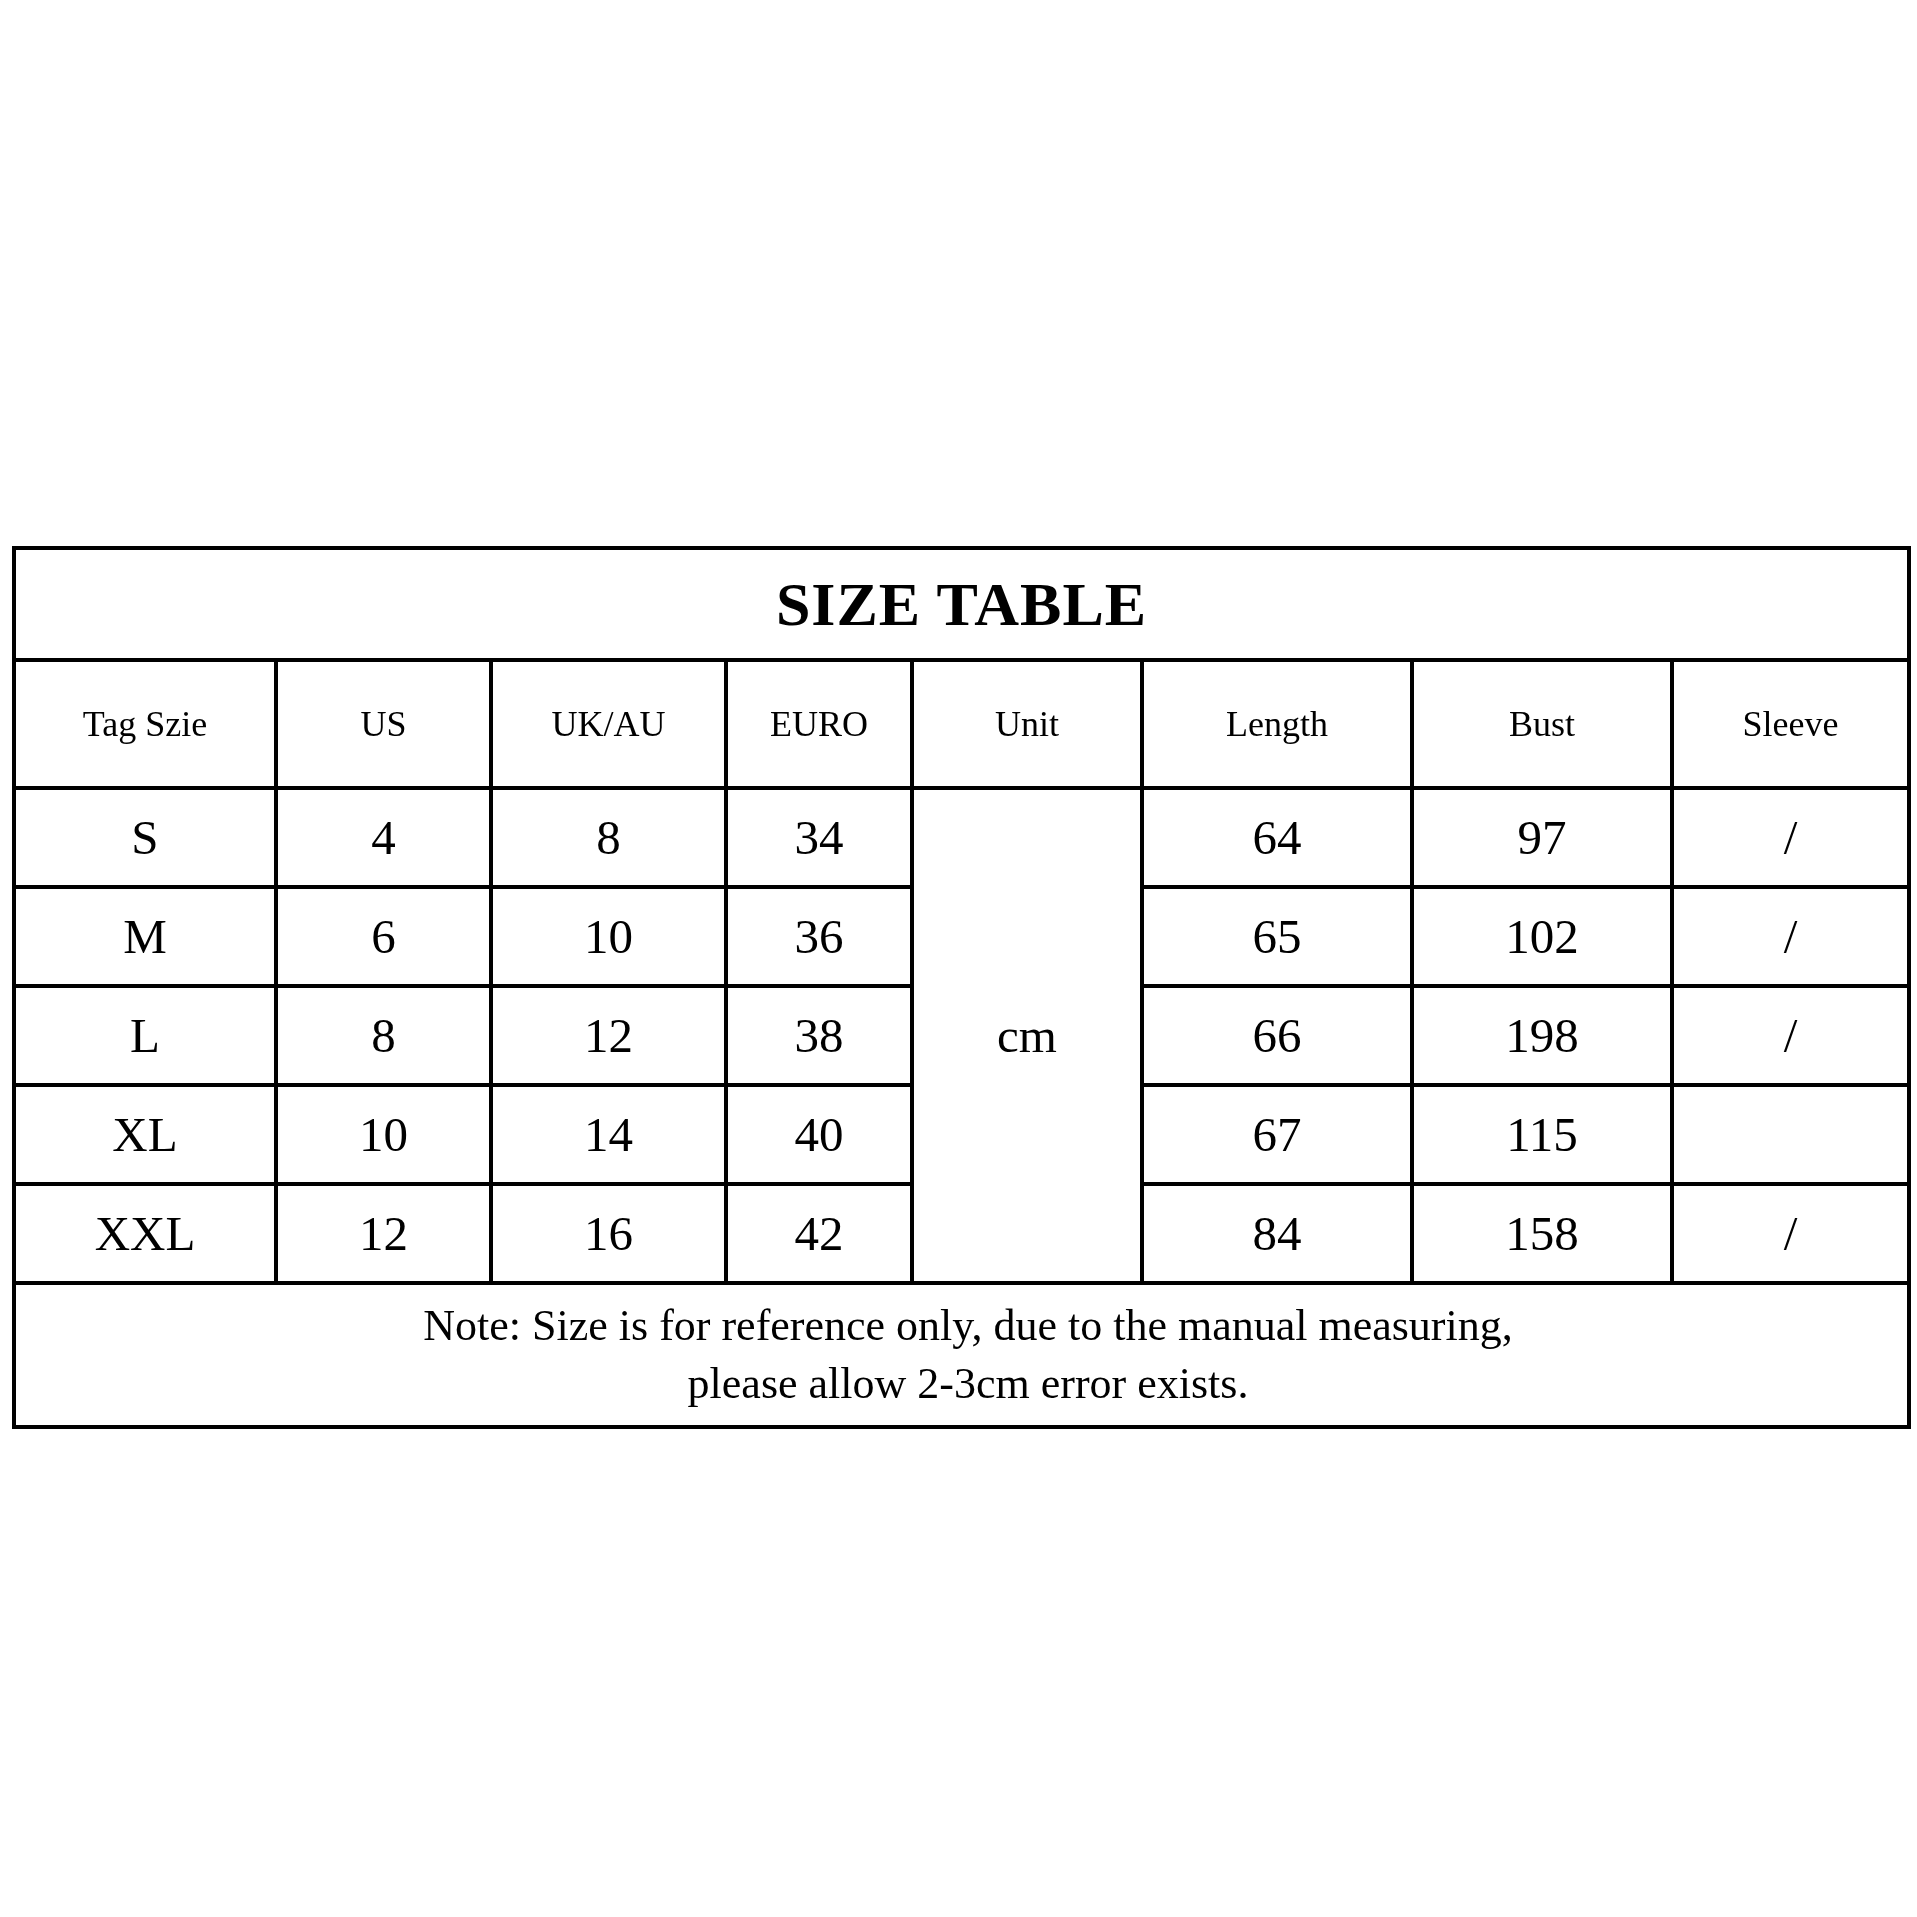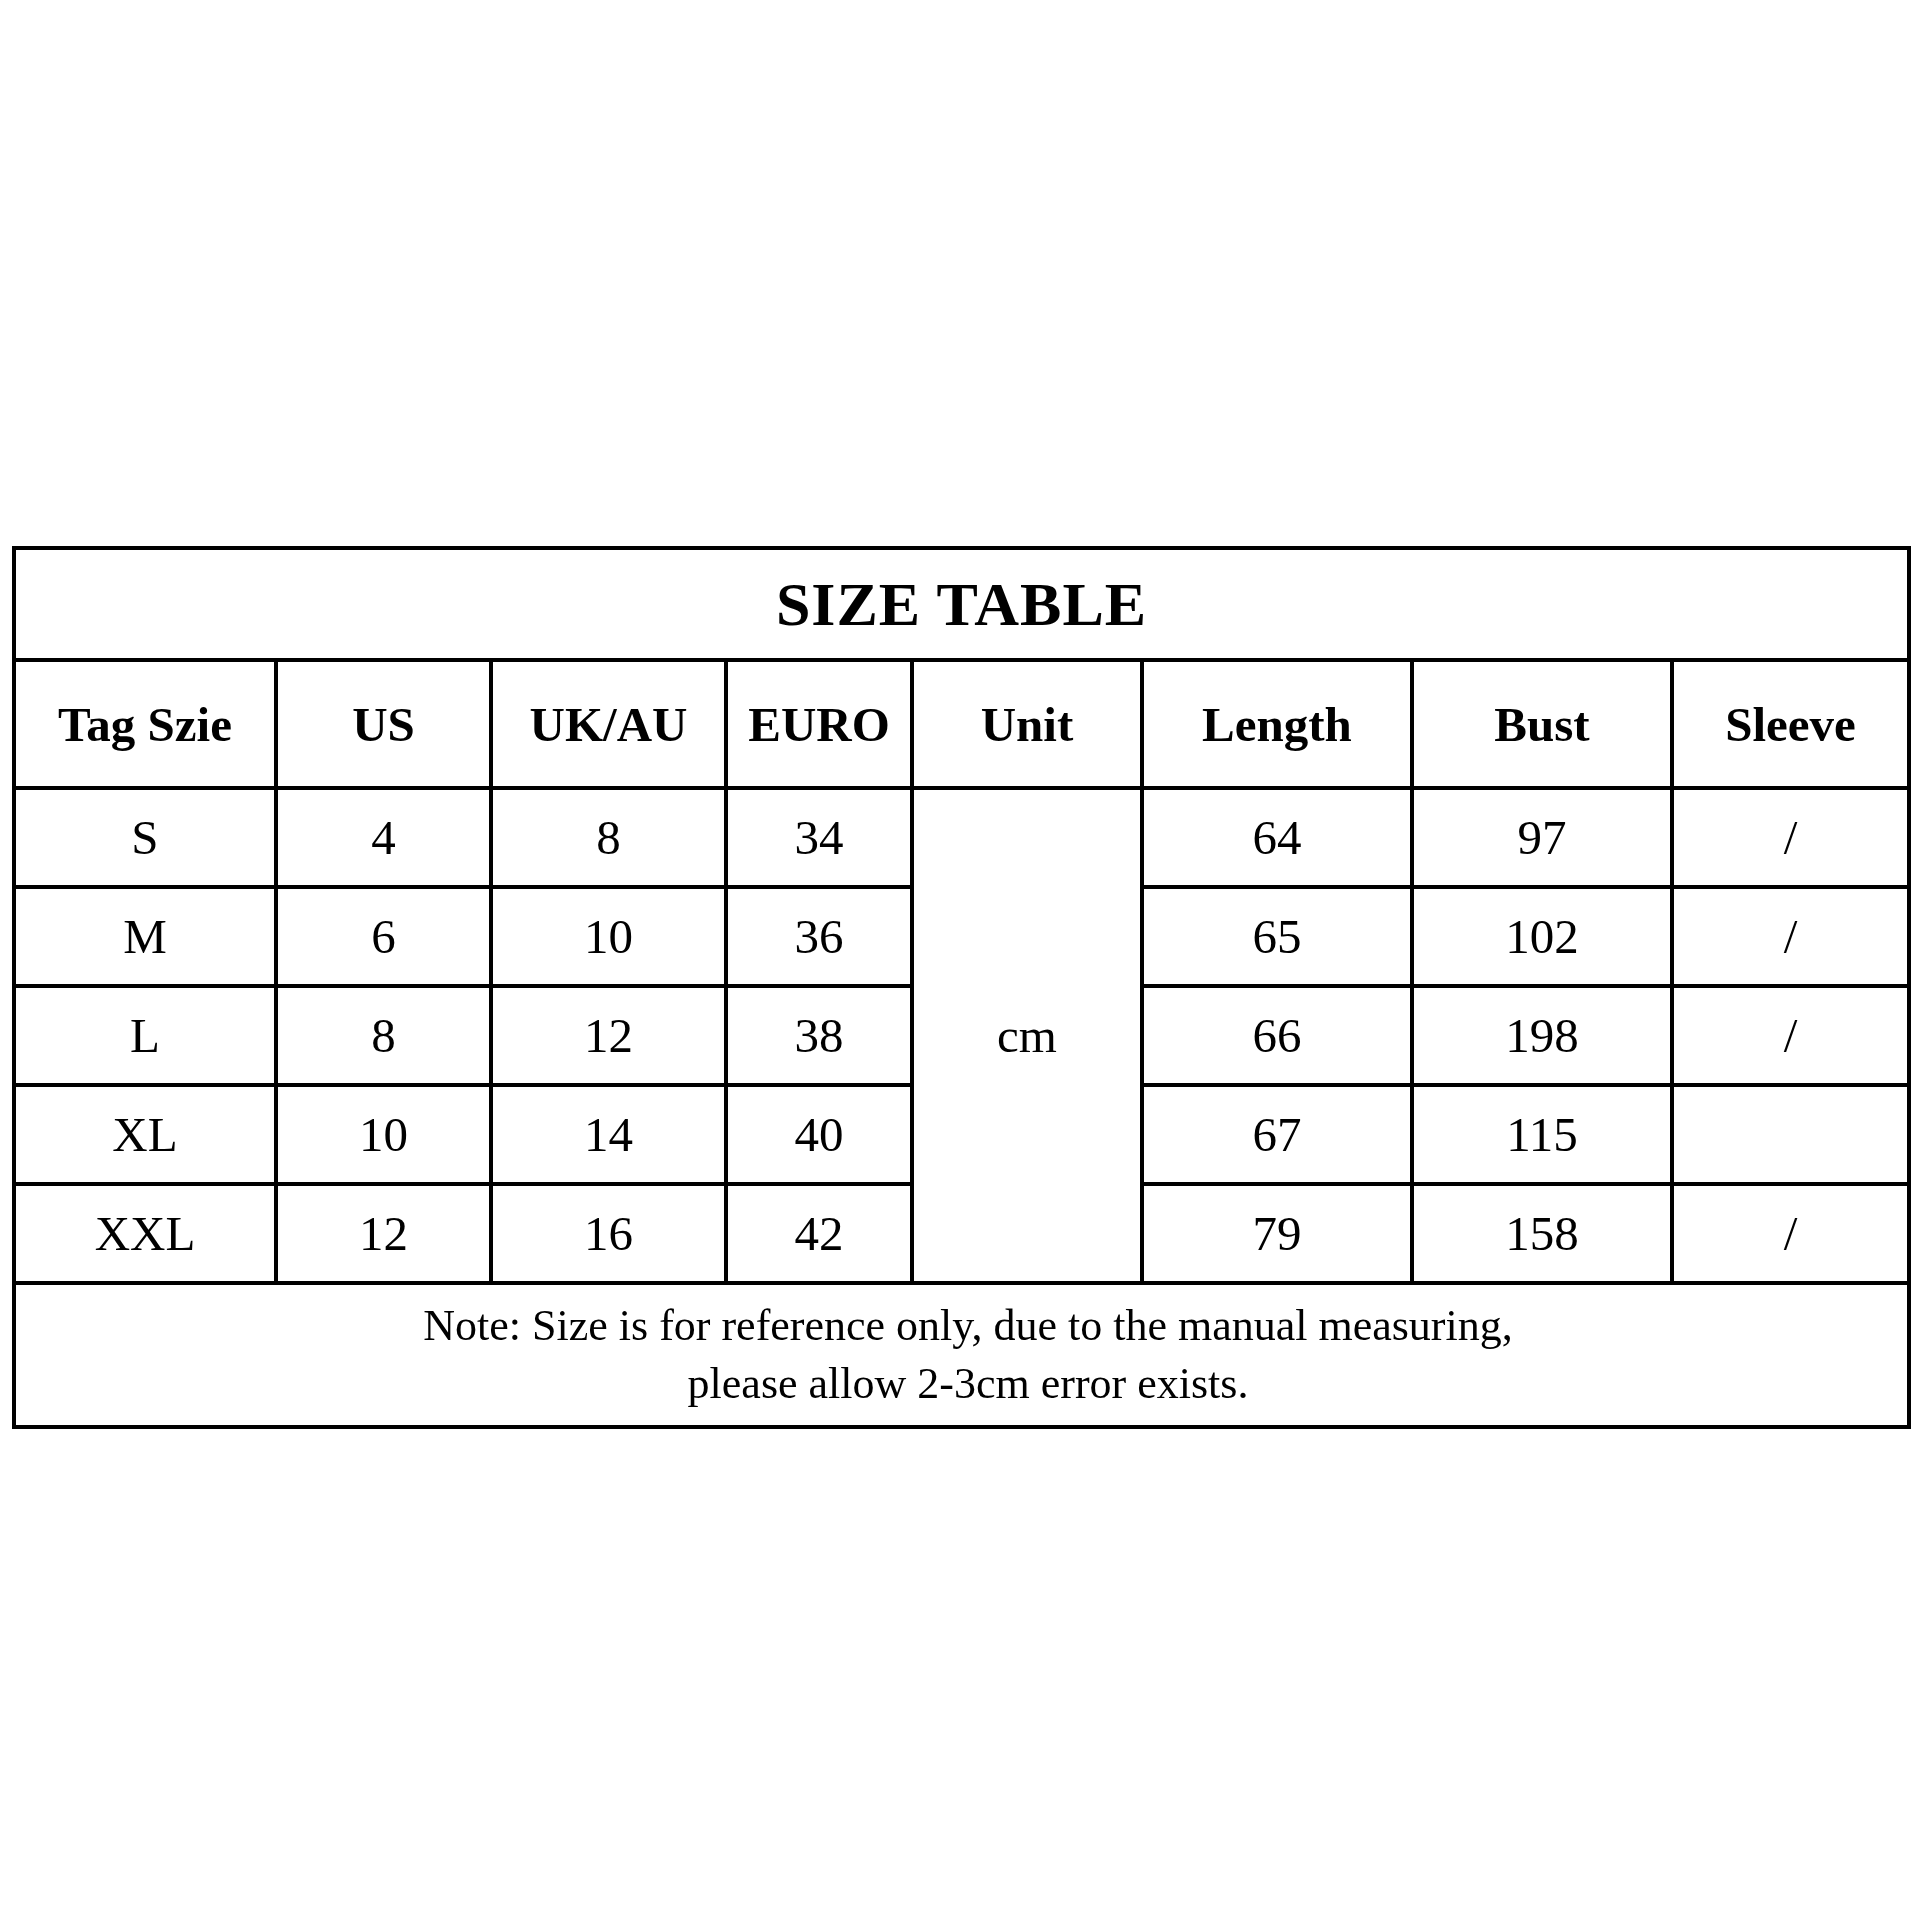--- a/index.html
+++ b/index.html
@@ -45,22 +45,22 @@
     color: #000000;
   }
   .title-cell {
     font-size: 62px;
     font-weight: bold;
     letter-spacing: 1px;
     height: 108px;
     line-height: 108px;
   }
   .head-cell {
-    font-size: 49px;
-    font-weight: bold;
+    font-size: 36px;
+    font-weight: normal;
     height: 124px;
   }
   .data-cell {
     font-size: 49px;
     font-weight: normal;
     height: 95px;
   }
   .unit-cell {
     font-size: 49px;
     font-weight: normal;
@@ -156,21 +156,21 @@
           <td class="data-cell">67</td>
           <td class="data-cell">115</td>
           <td class="data-cell"></td>
         </tr>
 
         <tr>
           <td class="data-cell">XXL</td>
           <td class="data-cell">12</td>
           <td class="data-cell">16</td>
           <td class="data-cell">42</td>
-          <td class="data-cell">79</td>
+          <td class="data-cell">84</td>
           <td class="data-cell">158</td>
           <td class="data-cell">/</td>
         </tr>
 
         <tr>
           <td class="note-cell" colspan="8">
             <span class="note-line">Note: Size is for reference only, due to the manual measuring,</span>
             <span class="note-line">please allow 2-3cm error exists.</span>
           </td>
         </tr>

